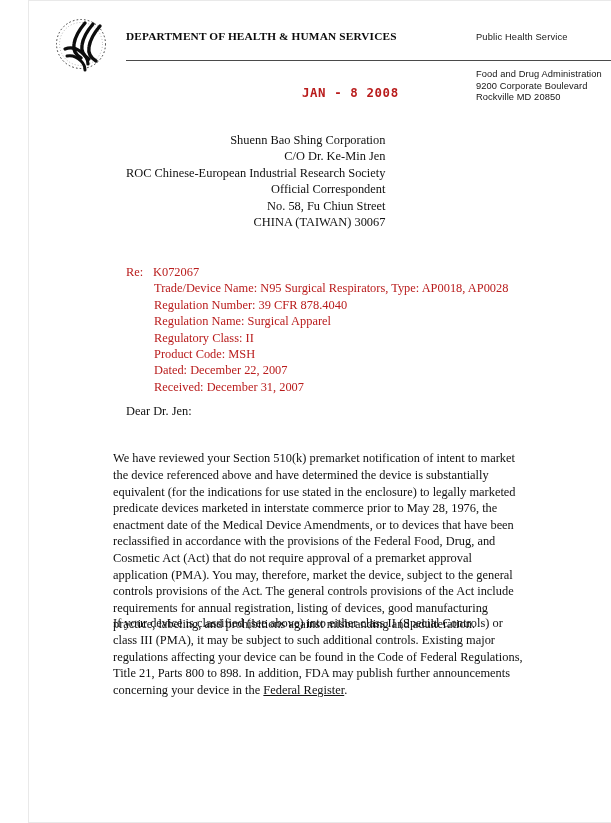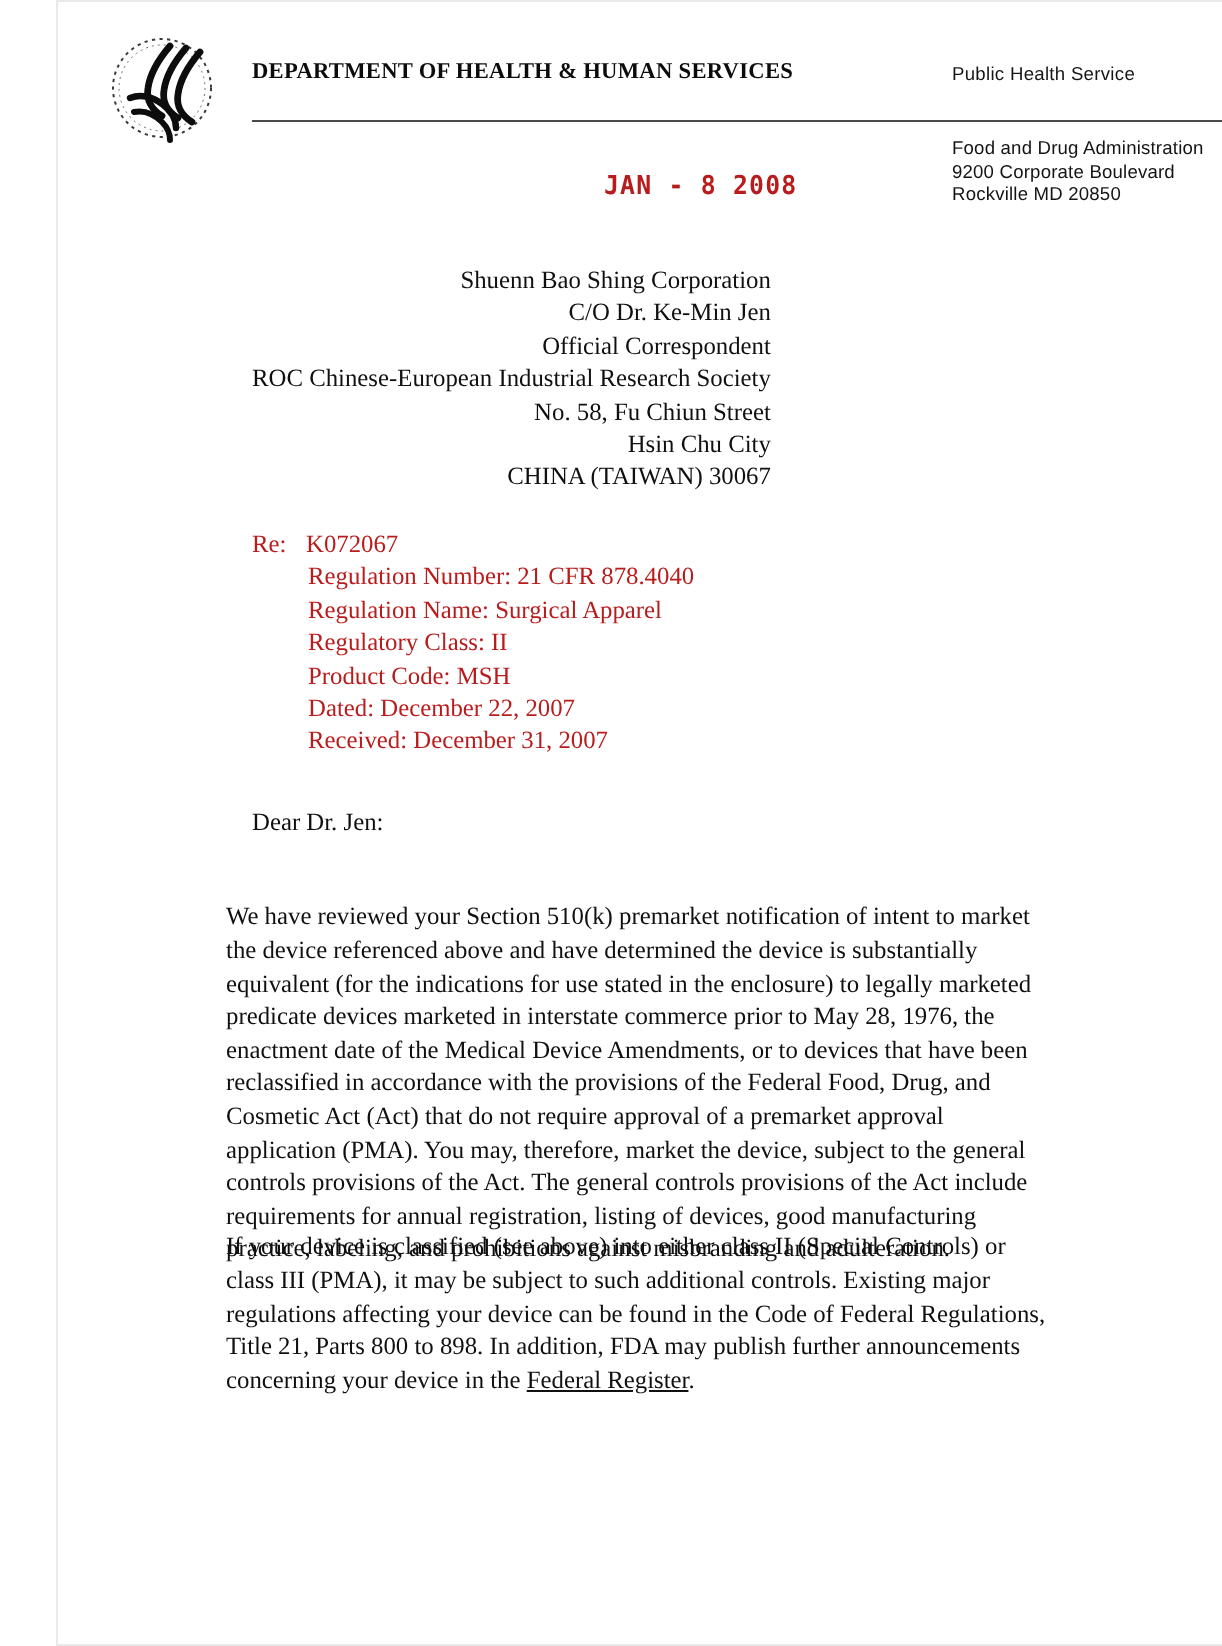--- a/index.html
+++ b/index.html
@@ -165,32 +165,32 @@
     <div>Food and Drug Administration</div>
     <div>9200 Corporate Boulevard</div>
     <div>Rockville  MD  20850</div>
   </div>
 
   <div class="date-stamp">JAN  - 8  2008</div>
 
   <div class="addressee">
     <div>Shuenn Bao Shing Corporation</div>
     <div>C/O Dr. Ke-Min Jen</div>
+    <div>ROC Chinese-European Industrial Research Society</div>
     <div>Official Correspondent</div>
-    <div>ROC Chinese-European Industrial Research Society</div>
     <div>No. 58, Fu Chiun Street</div>
-    <div>Hsin Chu City</div>
     <div>CHINA (TAIWAN) 30067</div>
   </div>
 
   <div class="re-block">
     <div class="re-first">
       <span class="re-label">Re:</span><span>K072067</span>
     </div>
-    <div class="re-detail">Regulation Number:  21 CFR 878.4040</div>
+    <div class="re-detail">Trade/Device Name:  N95 Surgical Respirators, Type: AP0018, AP0028</div>
+    <div class="re-detail">Regulation Number:  39 CFR 878.4040</div>
     <div class="re-detail">Regulation Name:  Surgical Apparel</div>
     <div class="re-detail">Regulatory Class:  II</div>
     <div class="re-detail">Product Code:  MSH</div>
     <div class="re-detail">Dated:  December 22, 2007</div>
     <div class="re-detail">Received:  December 31, 2007</div>
   </div>
 
   <div class="salutation">Dear Dr. Jen:</div>
 
   <p class="para para-1">We have reviewed your Section 510(k) premarket notification of intent to market the device referenced above and have determined the device is substantially equivalent (for the indications for use stated in the enclosure) to legally marketed predicate devices marketed in interstate commerce prior to May 28, 1976, the enactment date of the Medical Device Amendments, or to devices that have been reclassified in accordance with the provisions of the Federal Food, Drug, and Cosmetic Act (Act) that do not require approval of a premarket approval application (PMA).  You may, therefore, market the device, subject to the general controls provisions of the Act.  The general controls provisions of the Act include requirements for annual registration, listing of devices, good manufacturing practice, labeling, and prohibitions against misbranding and adulteration.</p>

